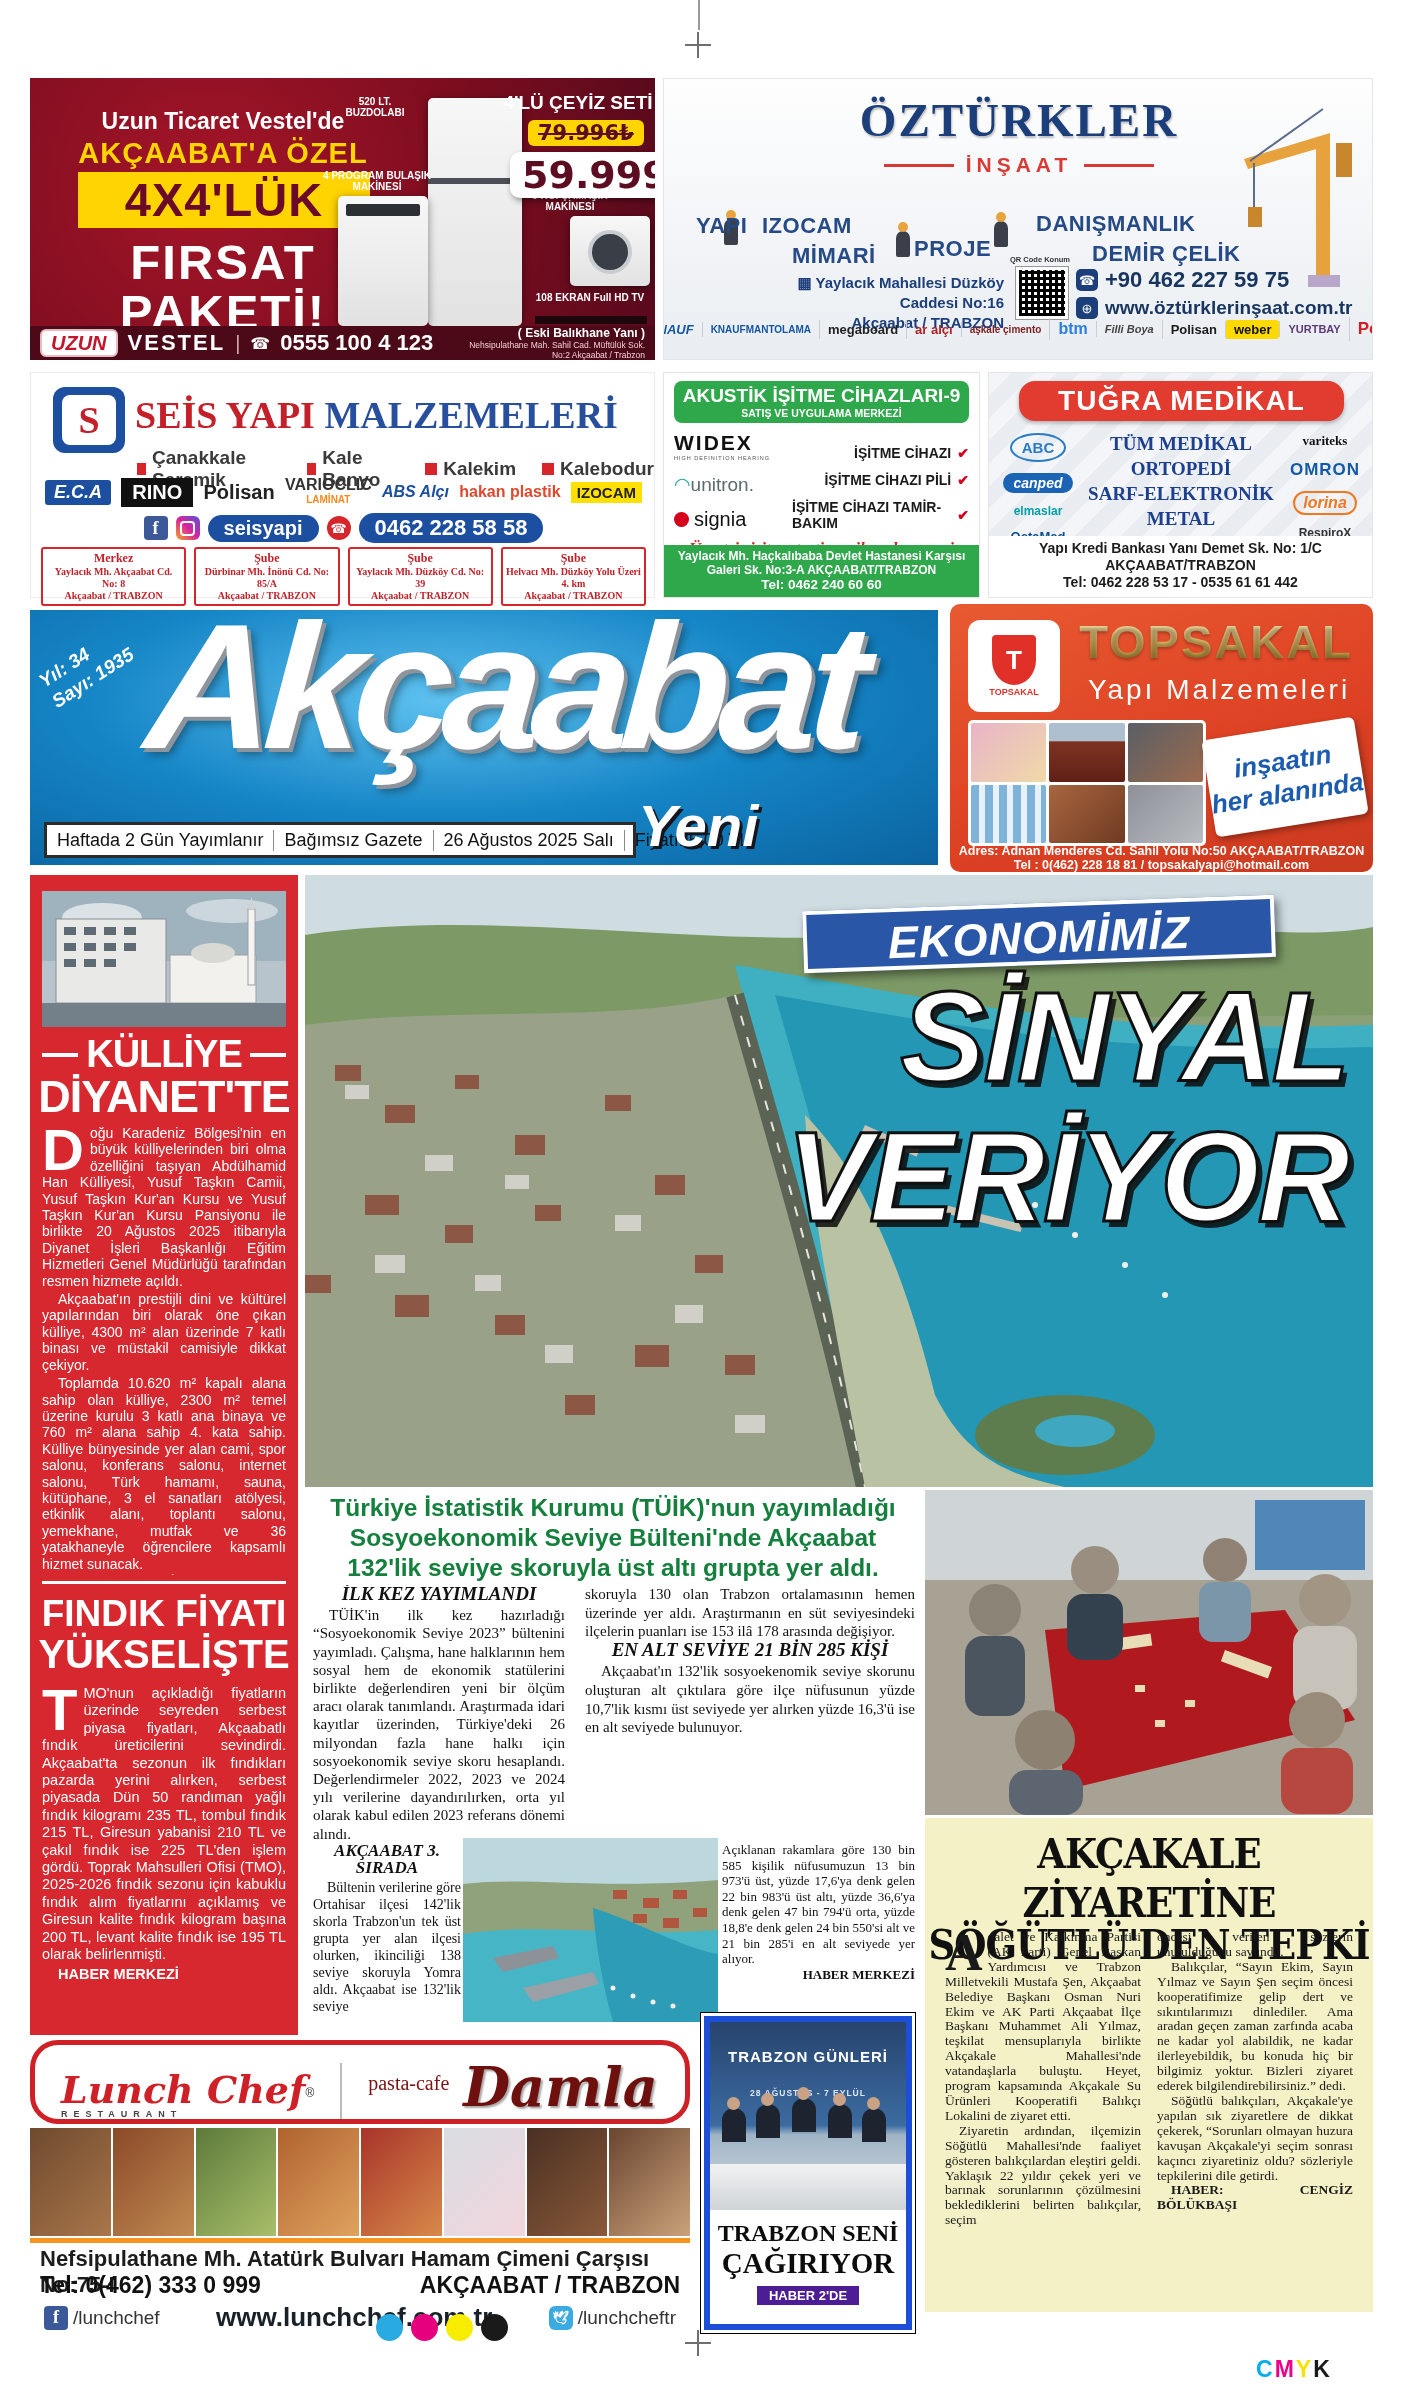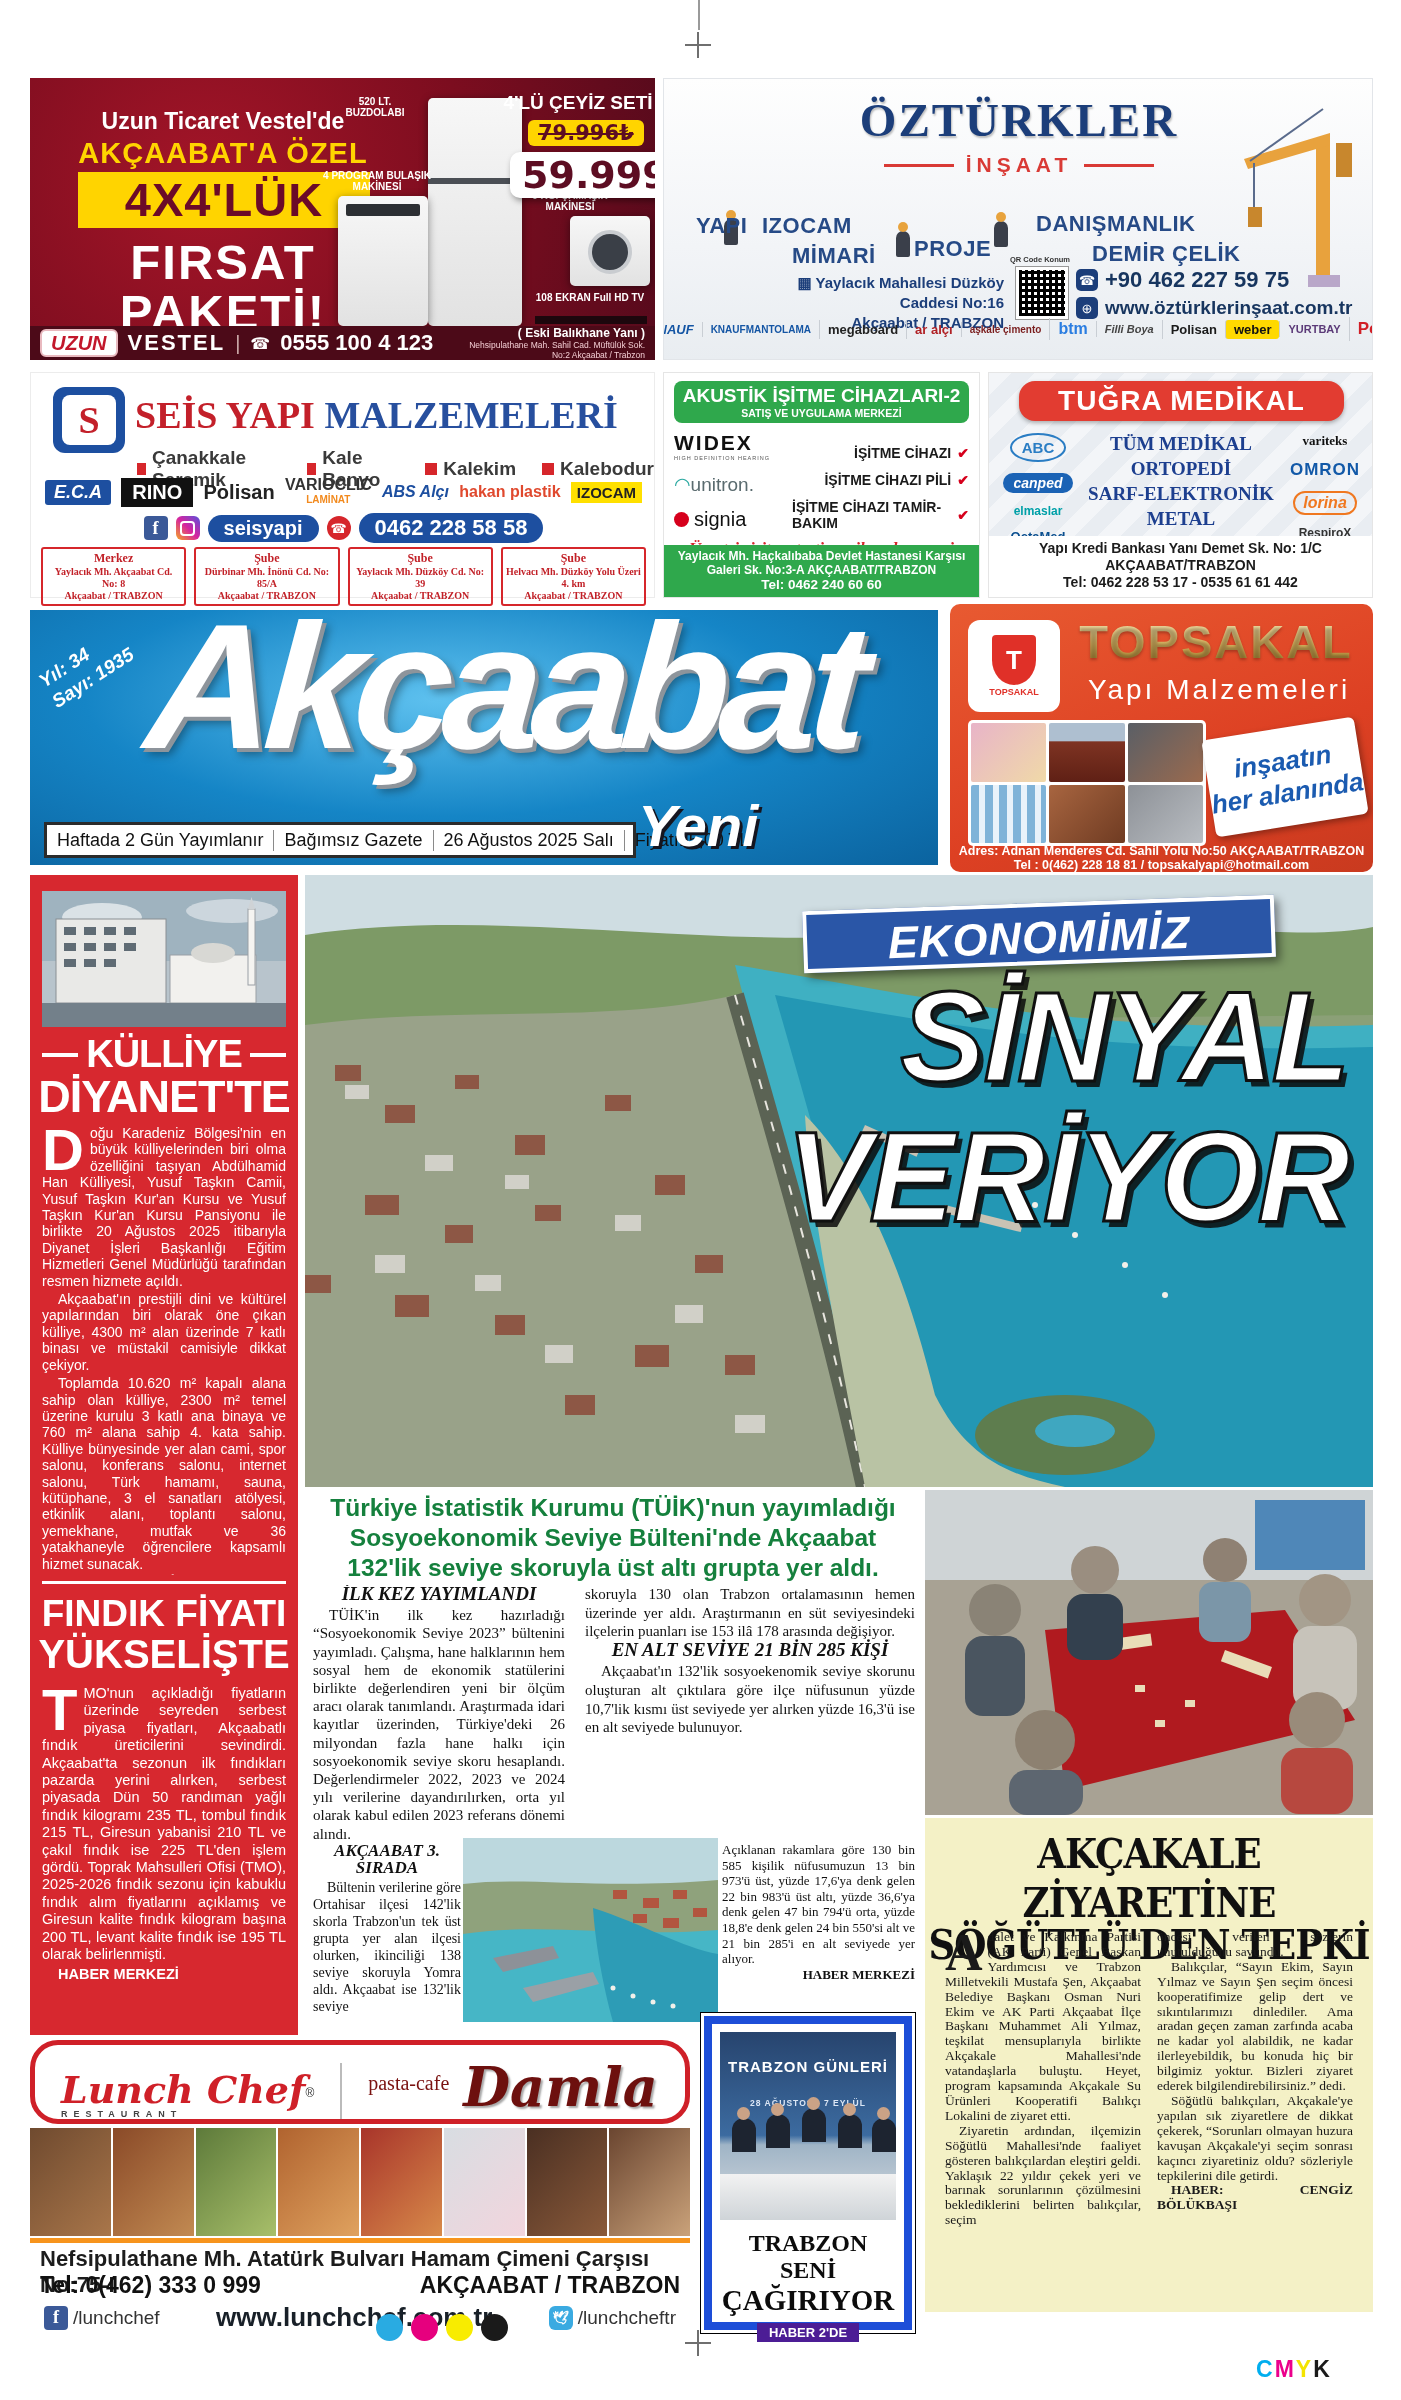--- a/index.html
+++ b/index.html
@@ -119,21 +119,21 @@
   .lc{font-family:"DejaVu Serif",serif;font-style:italic;font-weight:bold;font-size:38px;color:#cf2028;line-height:38px;}
   .damla-script{font-family:"DejaVu Serif",serif;font-style:italic;font-weight:bold;font-size:54px;color:#6d100e;text-shadow:2px 2px 2px rgba(0,0,0,.35);}
   .foodstrip{left:0;top:88px;width:660px;height:108px;display:flex;gap:2px;}
   .foodstrip div{flex:1;}
   .orangerule{left:0;top:198px;width:660px;height:5px;background:#f7941d;}
   .socialrow{left:0;top:262px;width:660px;display:flex;justify-content:space-between;align-items:center;padding:0 14px;box-sizing:border-box;}
   .fbchip{display:inline-flex;width:24px;height:24px;background:#3b5998;color:#fff;border-radius:4px;align-items:center;justify-content:center;font-weight:900;font-family:"Liberation Serif",serif;font-size:18px;}
   .twchip{display:inline-flex;width:24px;height:24px;background:#3aaae1;color:#fff;border-radius:6px;align-items:center;justify-content:center;font-size:13px;font-weight:900;}
   
   .trab{left:700px;top:2012px;width:216px;height:322px;border:1px solid #000;padding:3px;box-sizing:border-box;background:#fff;}
-  .trab-in{border:8px solid #1d4ed8;width:100%;height:100%;box-sizing:border-box;padding:8px;}
+  .trab-in{border:6px solid #1d4ed8;width:100%;height:100%;box-sizing:border-box;padding:0;}
   .trab-photo{position:relative;width:100%;height:188px;overflow:hidden;background:linear-gradient(180deg,#27446e 0%,#3c6ba0 55%,#9fb4c6 60%,#d9dde0 100%);}
   .trab-banner{position:absolute;left:0;top:26px;width:100%;text-align:center;color:#fff;font-weight:900;font-size:15px;letter-spacing:1px;}
   .trab-dates{position:absolute;left:0;top:46px;width:100%;text-align:center;color:#dbe6f5;font-weight:bold;font-size:8.5px;letter-spacing:1px;margin-top:20px;}
   .person{position:absolute;width:24px;height:34px;background:#1d2430;border-radius:12px 12px 0 0;}
   .person::before{content:"";position:absolute;left:5px;top:-11px;width:13px;height:13px;border-radius:50%;background:#caa286;}
   .trab-table{position:absolute;left:0;bottom:0;width:100%;height:46px;background:linear-gradient(180deg,#f2f2f2,#cfd4d8);}
   .trab-t{text-align:center;font-family:"Liberation Serif",serif;font-weight:900;color:#0c0c0c;}
   .trab-badge{margin:6px auto 0;width:max-content;background:#4c1d95;color:#fff;font-weight:800;font-size:13px;padding:2px 12px;}
   
   .dots{left:376px;top:2314px;display:flex;gap:8px;}
@@ -315,21 +315,21 @@
       <div class="branch">
         <div class="t">Şube</div>
         <div class="a">Helvacı Mh. Düzköy Yolu Üzeri 4. km</div>
         <div class="a">Akçaabat / TRABZON</div>
       </div>
     </div>
   </div>
 
   <div class="abs aku">
     <div class="aku-head">
-      <div style="font-size:19px;font-weight:900;">AKUSTİK İŞİTME CİHAZLARI-2</div>
+      <div style="font-size:19px;font-weight:900;">AKUSTİK İŞİTME CİHAZLARI-9</div>
       <div style="font-size:10.5px;font-weight:800;">SATIŞ VE UYGULAMA MERKEZİ</div>
     </div>
     <div class="aku-row">
       <div class="aku-brands">
         <div>
           <div style="font-size:21px;font-weight:900;color:#111;letter-spacing:2px;">WIDEX</div>
           <div style="font-size:5.5px;color:#555;letter-spacing:1px;">HIGH DEFINITION HEARING</div>
         </div>
         <div style="font-size:19px;color:#5a6b6f;"><span style="color:#2aa8a0;">◠</span><span>unitron.</span></div>
         <div style="display:flex;align-items:center;gap:5px;">

